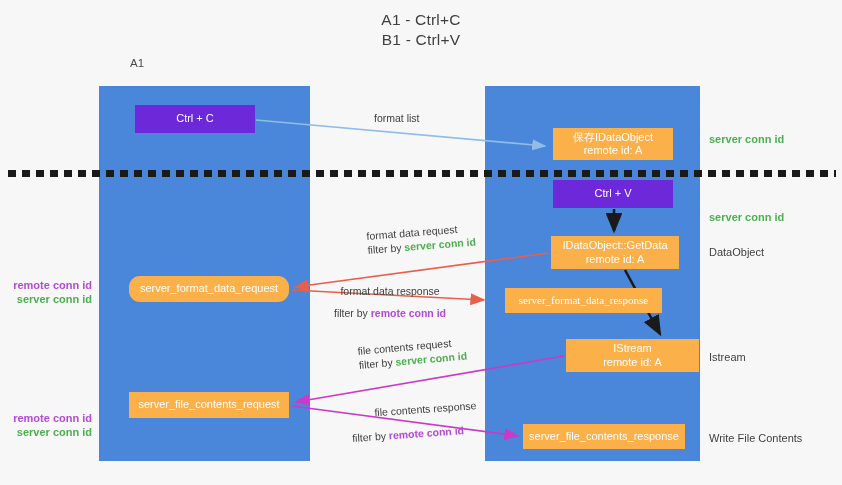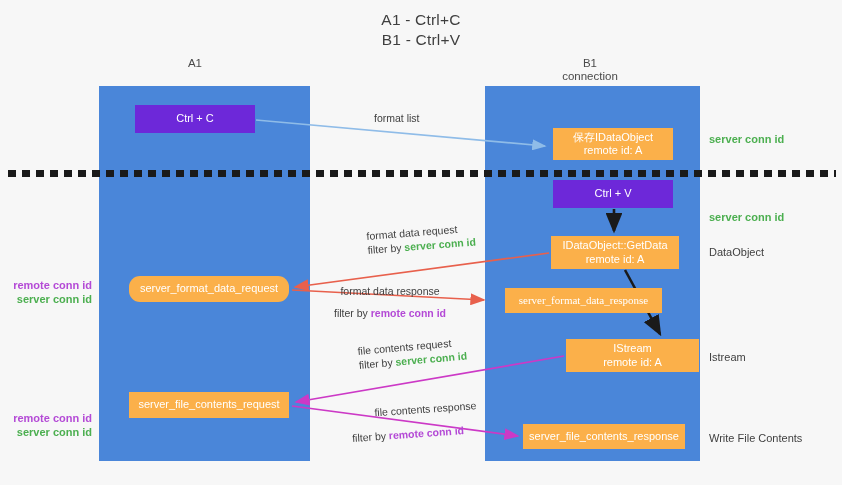--- a/index.html
+++ b/index.html
@@ -19,21 +19,21 @@
     left:0;top:10px;width:842px;
     text-align:center;
     font-size:15.5px;line-height:20px;
     color:#3f3f3f;
     letter-spacing:0.2px;
   }
   #title div{white-space:pre;}
 
   
   .col-head{
-    text-align:center;font-size:11.5px;line-height:13px;color:#4a4a4a;
+    text-align:left;font-size:11.5px;line-height:13px;color:#4a4a4a;
   }
   #head-a1{left:130px;top:57px;width:130px;}
   #head-b1{left:525px;top:57px;width:130px;}
 
   
   .lane{background:#4a86d9;}
   #lane-a1{left:99px;top:86px;width:211px;height:375px;}
   #lane-b1{left:485px;top:86px;width:215px;height:375px;}
 
   
@@ -104,24 +104,20 @@
 
 <div class="canvas">
 
   <div class="abs" id="title">
     <div>A1 - Ctrl+C</div>
     <div>B1 - Ctrl+V</div>
   </div>
 
   <div class="abs col-head" id="head-a1">
     <div>A1</div>
-  </div>
-  <div class="abs col-head" id="head-b1">
-    <div>B1</div>
-    <div>connection</div>
   </div>
 
   <div class="abs lane" id="lane-a1"></div>
   <div class="abs lane" id="lane-b1"></div>
 
   <svg class="arrows">
     <defs>
       <marker id="ah-blue" markerWidth="9" markerHeight="7" refX="8" refY="3.5" orient="auto">
         <polygon points="0 0, 9 3.5, 0 7" fill="#8fbce8"></polygon>
       </marker>

